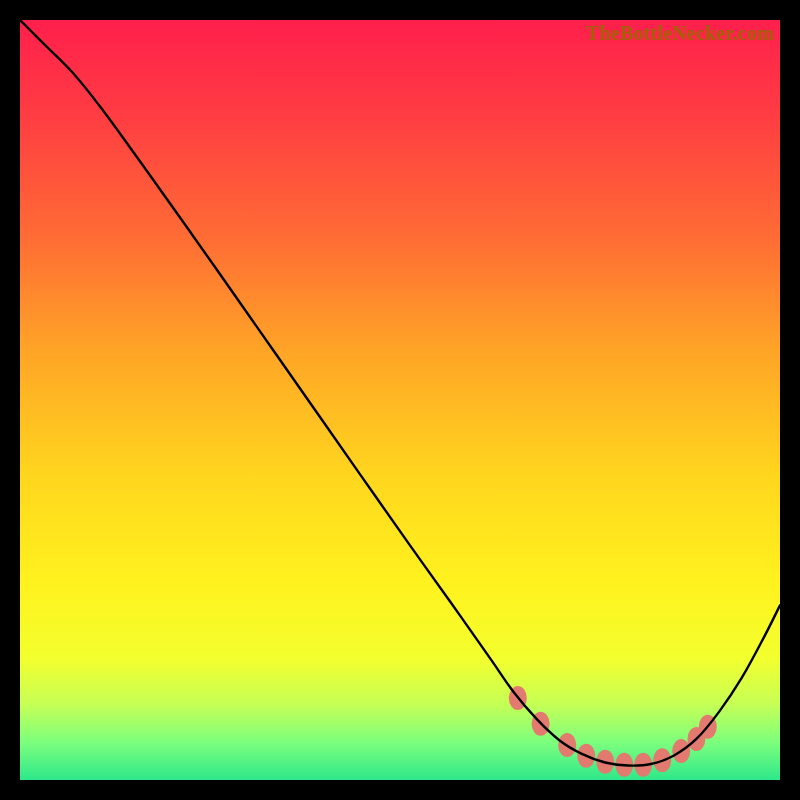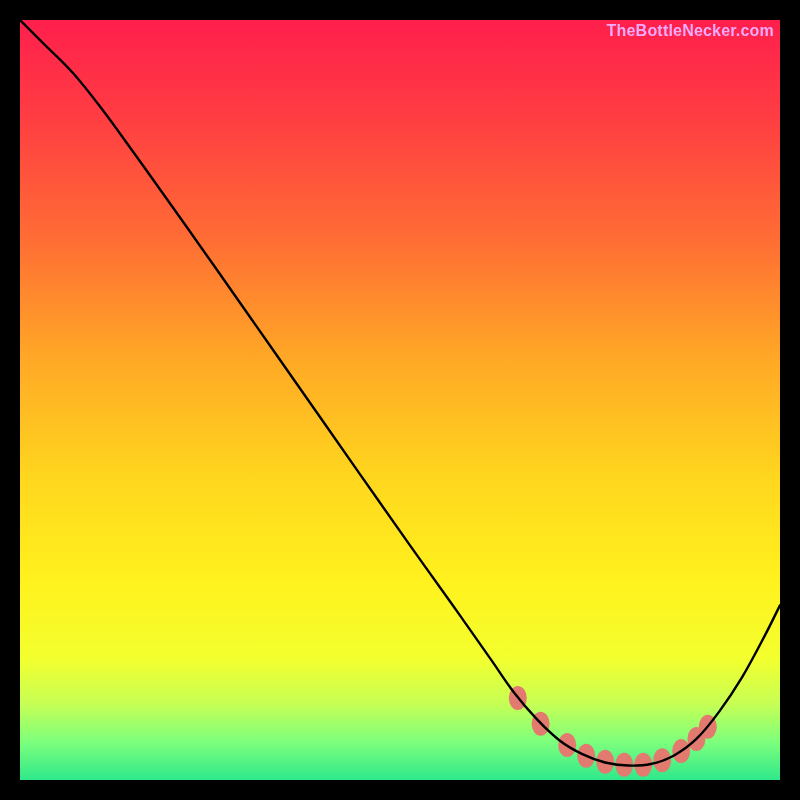--- a/index.html
+++ b/index.html
@@ -16,24 +16,24 @@
     position: absolute;
     left: 0;
     top: 0;
     width: 760px;
     height: 760px;
   }
   .watermark {
     position: absolute;
     top: 2px;
     right: 6px;
-    font-family: Liberation Sans, sans-serif;
-    font-size: 16px;
+    font-family: Liberation Serif, serif;
+    font-size: 20px;
     font-weight: 600;
-    color: #f0abfc;
+    color: #a16207;
     letter-spacing: 0.2px;
     user-select: none;
   }
   svg { display: block; }
 </style>
 </head>
 <body>
 
 <div class="frame">
   <div class="plot-area">

